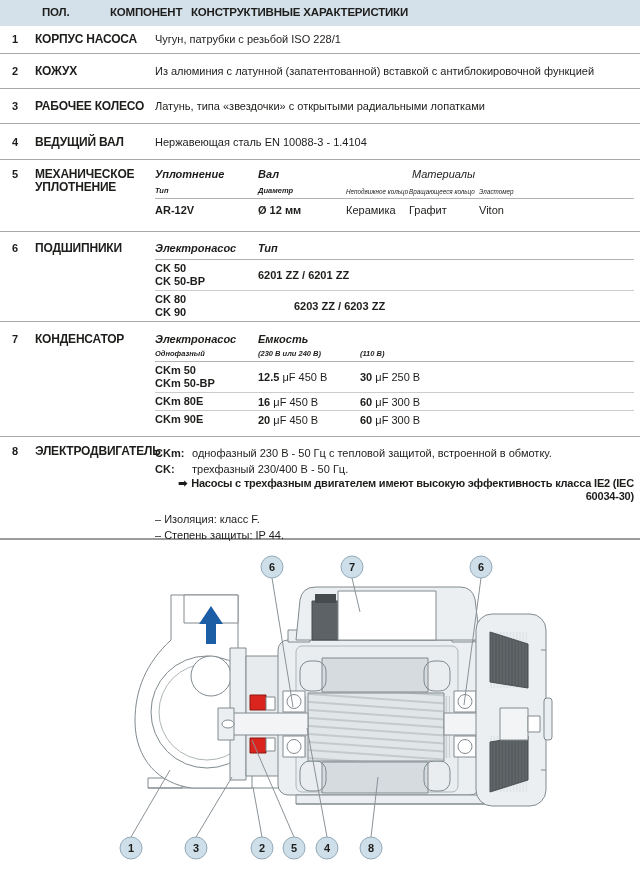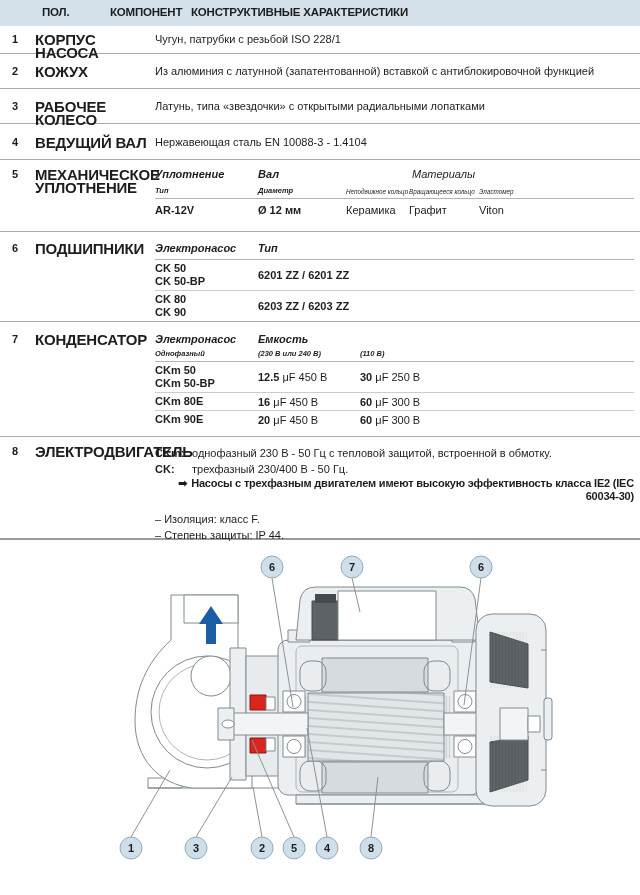--- a/index.html
+++ b/index.html
@@ -12,40 +12,40 @@
   .thead span{position:absolute;top:6px;font-weight:bold;font-size:11.5px;letter-spacing:-0.2px;margin-left:36px;}
   .h-pos{left:6px;}
   .h-comp{left:34px;padding-left:40px;}
   .h-chars{left:155px;}
 
   
   .trow{position:relative;border-bottom:1px solid #a9a9a9;box-sizing:border-box;}
   .trow.last{border-bottom:2px solid #9b9b9b;}
   .num{position:absolute;left:12px;top:var(--pt);font-weight:bold;font-size:11px;}
   .name{position:absolute;left:35px;top:var(--pt);width:112px;font-weight:bold;
-        font-size:15px;line-height:13px;letter-spacing:-0.2px;}
+        font-size:12px;line-height:13px;letter-spacing:-0.2px;}
   .desc{position:absolute;left:155px;right:6px;top:var(--pt);font-size:11px;}
 
   
   .s5h{display:grid;grid-template-columns:103px 88px 195px;height:18px;}
   .s5h .bi{font-weight:bold;font-style:italic;}
   .s5h .mat{font-style:italic;text-align:center;}
   .s5s{display:grid;grid-template-columns:103px 88px 63px 70px 1fr;
        padding-bottom:3px;border-bottom:1px solid #b3b3b3;align-items:end;}
   .s5s .bs{font-weight:bold;font-style:italic;font-size:7.5px;}
   .s5s .xs{font-style:italic;font-size:6.3px;}
   .s5v{display:grid;grid-template-columns:103px 88px 63px 70px 1fr;padding-top:5px;}
   .s5v .b{font-weight:bold;}
 
   
   .s6h{display:grid;grid-template-columns:103px 1fr;font-weight:bold;font-style:italic;
        padding-bottom:5px;border-bottom:1px solid #b3b3b3;}
   .s6r{display:grid;grid-template-columns:103px 1fr;padding:2px 0;align-items:center;
        border-bottom:1px solid #cccccc;}
-  .s6r:last-child{border-bottom:none;}
+  .s6r:last-child{border-bottom:none;gap:36px;}
   .s6r .models div{font-weight:bold;line-height:13px;}
   .s6r .tval{font-weight:bold;}
 
   
   .s7h{display:grid;grid-template-columns:103px 1fr;font-weight:bold;font-style:italic;height:16px;}
   .s7s{display:grid;grid-template-columns:103px 102px 1fr;align-items:end;
        padding-bottom:3px;border-bottom:1px solid #b3b3b3;}
   .s7s span{font-weight:bold;font-style:italic;font-size:7.5px;}
   .s7r{display:grid;grid-template-columns:103px 102px 1fr;padding:2px 0;align-items:center;
        border-bottom:1px solid #cccccc;}

